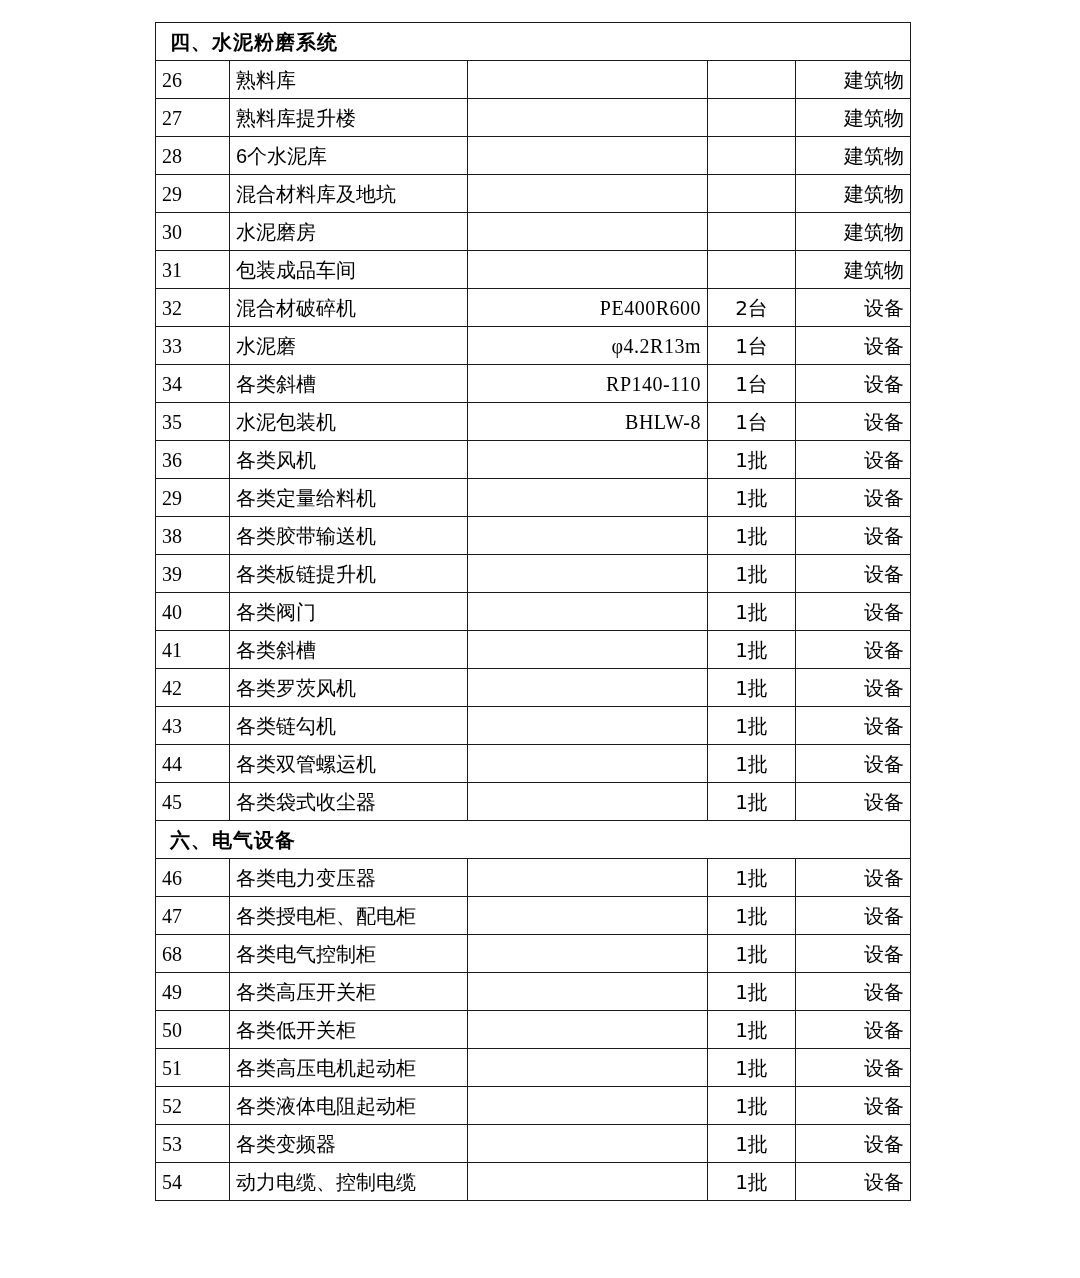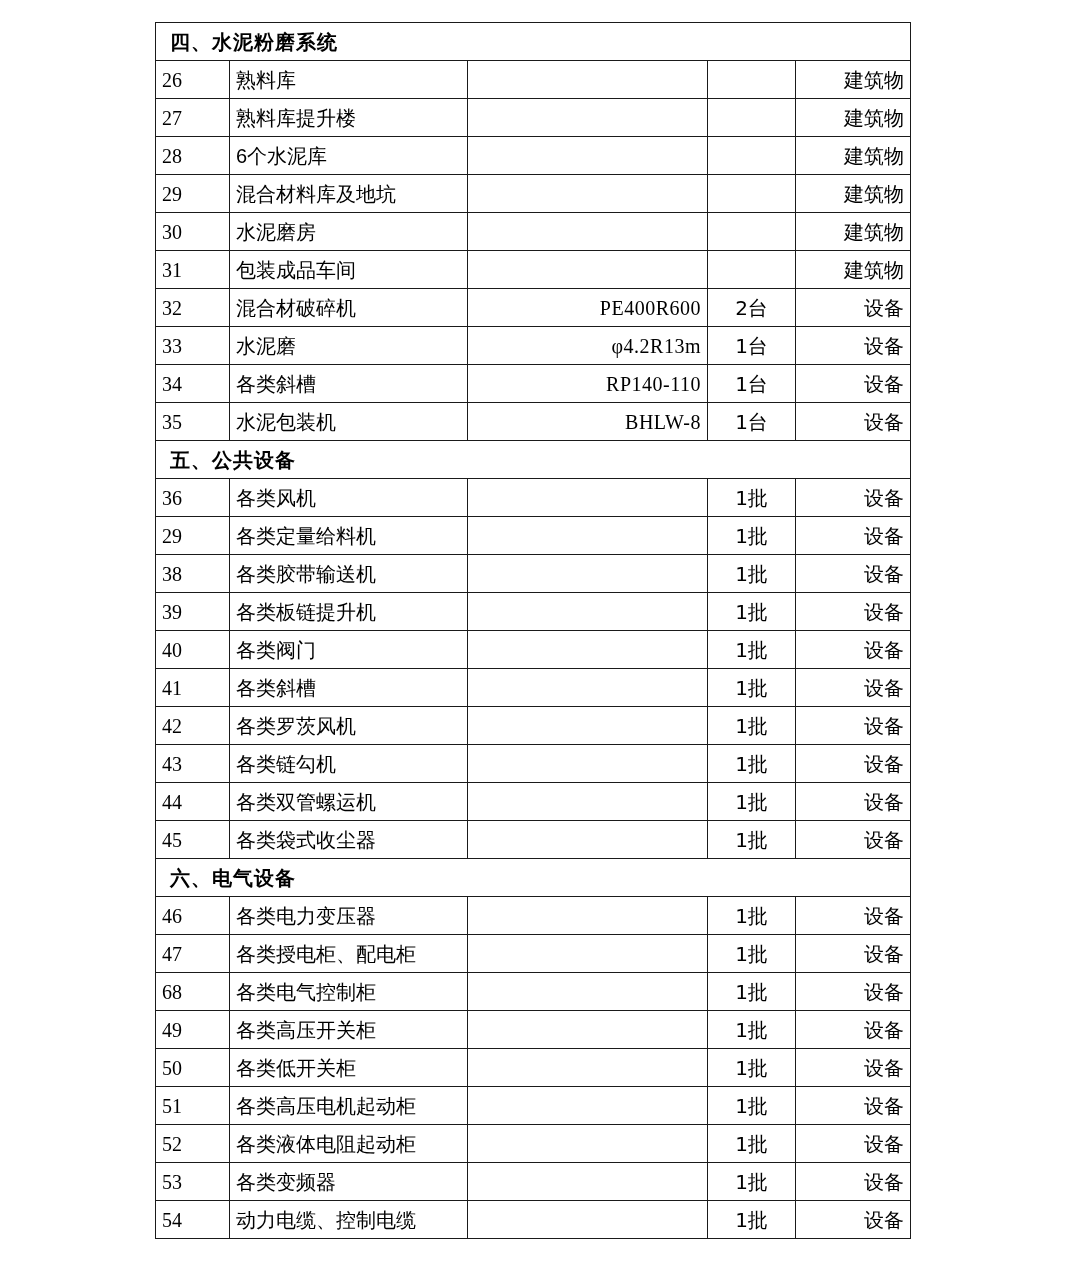--- a/index.html
+++ b/index.html
@@ -137,23 +137,20 @@
           <td class="qty">1台</td>
           <td class="type">设备</td>
         </tr>
         <tr class="item-row">
           <td class="no">35</td>
           <td class="name">水泥包装机</td>
           <td class="spec">BHLW-8</td>
           <td class="qty">1台</td>
           <td class="type">设备</td>
         </tr>
-        <tr class="section-row">
-          <td class="section-title" colspan="5">五、公共设备</td>
-        </tr>
         <tr class="item-row">
           <td class="no">36</td>
           <td class="name">各类风机</td>
           <td class="spec"></td>
           <td class="qty">1批</td>
           <td class="type">设备</td>
         </tr>
         <tr class="item-row">
           <td class="no">29</td>
           <td class="name">各类定量给料机</td>

